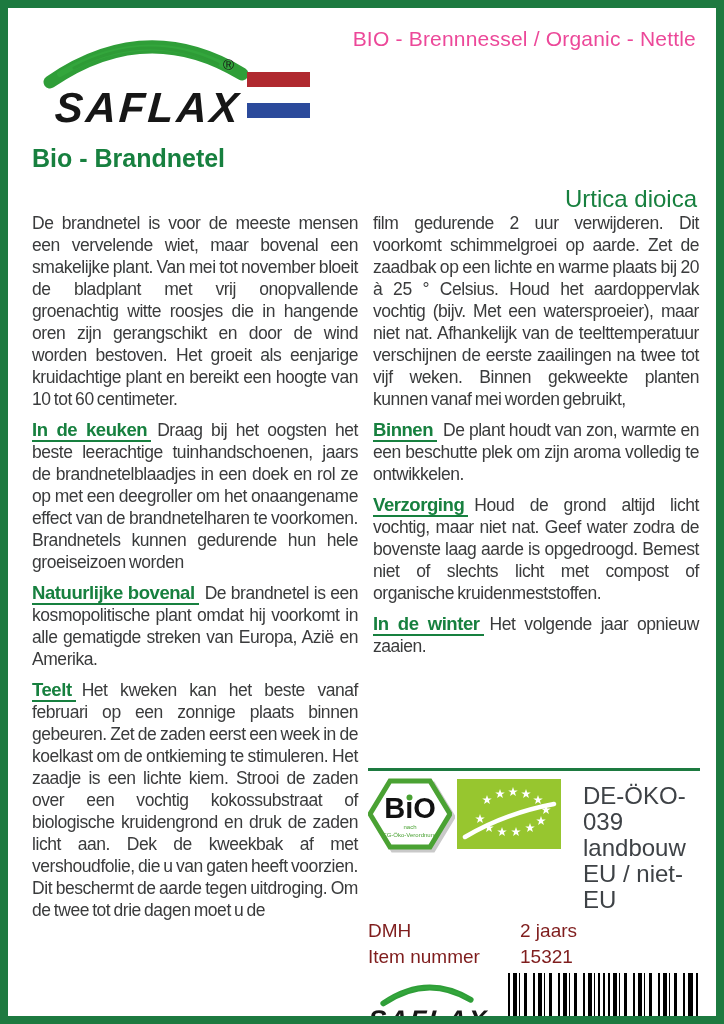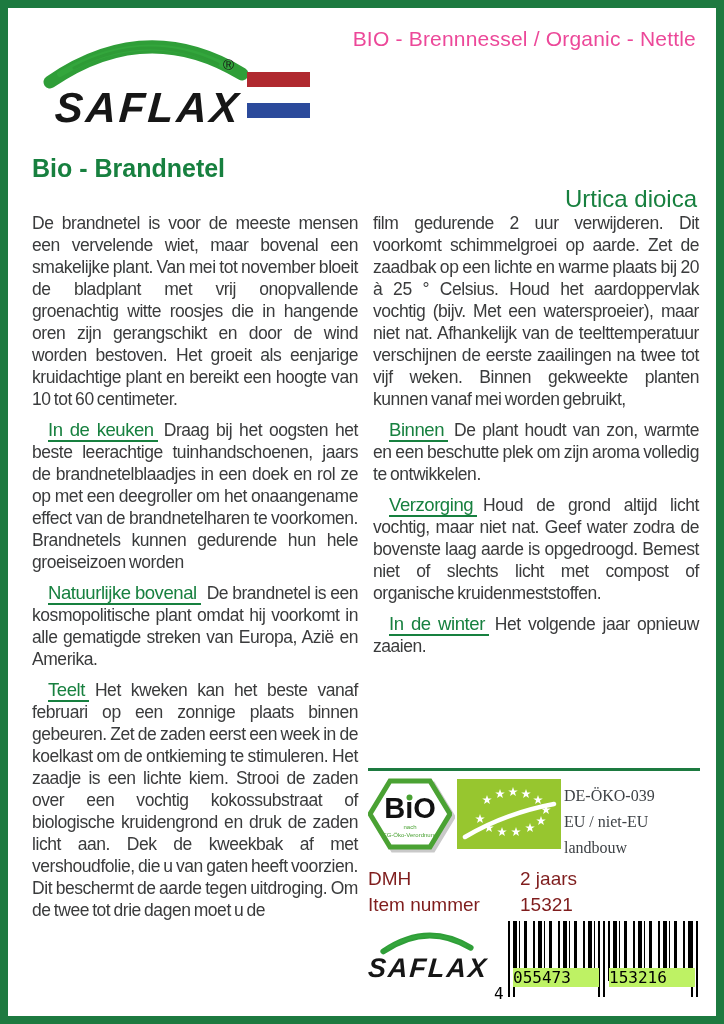--- a/index.html
+++ b/index.html
@@ -31,54 +31,54 @@
   .nl-flag { position:absolute; left:239px; top:64px; width:63px; height:46px; }
   .nl-flag div { height:15.33px; }
 
   .header-product-line {
     position:absolute; right:20px; top:19px;
     font-size:21px; color:#ec4899; letter-spacing:0.2px;
   }
 
   
   .product-title {
-    position:absolute; left:24px; top:146px;
+    position:absolute; left:24px; top:136px;
     font-size:25px; font-weight:bold; color:#17803f;
   }
   .botanical-name {
     position:absolute; right:19px; top:177px;
     font-size:24px; color:#17803f;text-align:right;
   }
 
   
   .col {
     position:absolute; top:204px; width:326px;
     font-size:17.5px; line-height:22px;
     color:#3a3b3c;
     text-align:justify;
     letter-spacing:-0.45px; word-spacing:-1.2px;
     hyphens:auto; -webkit-hyphens:auto;
   }
   .col-left  { left:24px; }
   .col-right { left:365px; }
   .para { margin-bottom:9px; }
   .sec-head {
-    font-weight:normal; color:#17803f;
+    font-weight:bold; color:#17803f;
     font-size:1.06em;
     border-bottom:2.5px solid #17803f;
-    padding-right:4px; margin-right:6px;margin-left:16px;
+    padding-right:4px; margin-right:6px;
   }
 
   
   .info-block { position:absolute; left:360px; top:760px; width:332px; }
   .cert-divider { height:3px; background:#1d7a40; margin-bottom:6px; }
   .logos-row { display:flex; align-items:flex-start; }
   .bio-seal { width:84px; height:74px; filter:drop-shadow(3px 3px 0 #c9c9c9); flex:none; }
   .eu-leaf { width:104px; height:70px; margin-left:5px; margin-top:2px; flex:none; }
-  .cert-text { margin-left:3px; margin-top:6px; font-size:16px; line-height:26px; color:#3e4246;font-family:Liberation Serif, serif; }
+  .cert-text { margin-left:22px; margin-top:6px; font-size:24px; line-height:26px; color:#3e4246; }
 
   .details { margin-top:5px; }
   .detail-row { display:grid; grid-template-columns:152px auto; font-size:19px; color:#7f1d1d; height:26px; align-items:center; }
 
   .footer-row { display:flex; margin-top:3px; align-items:flex-start; }
   .footer-logo { width:118px; flex:none; padding-top:4px; }
   .footer-arc { width:106px; height:30px; display:block; margin-left:6px; }
   .footer-wordmark {
     font-style:italic; font-weight:bold; font-size:27px; letter-spacing:2px;
     color:#161616; transform:skewX(-4deg); margin-top:-2px; white-space:nowrap;
@@ -172,22 +172,22 @@
         <use href="#star" x="84" y="42"></use>
           <use href="#star" x="73" y="49"></use>
           <use href="#star" x="59" y="53"></use>
         <use href="#star" x="45" y="53"></use>
           <use href="#star" x="32" y="49"></use>
           <use href="#star" x="23" y="40"></use>
       </svg>
 
       <div class="cert-text">
         <div>DE-ÖKO-039</div>
+        <div>landbouw</div>
         <div>EU / niet-EU</div>
-        <div>landbouw</div>
       </div>
     </div>
 
     <div class="details">
       <div class="detail-row">
         <span>DMH</span>
         <span>2 jaars</span>
       </div>
       <div class="detail-row">
         <span>Item nummer</span>

